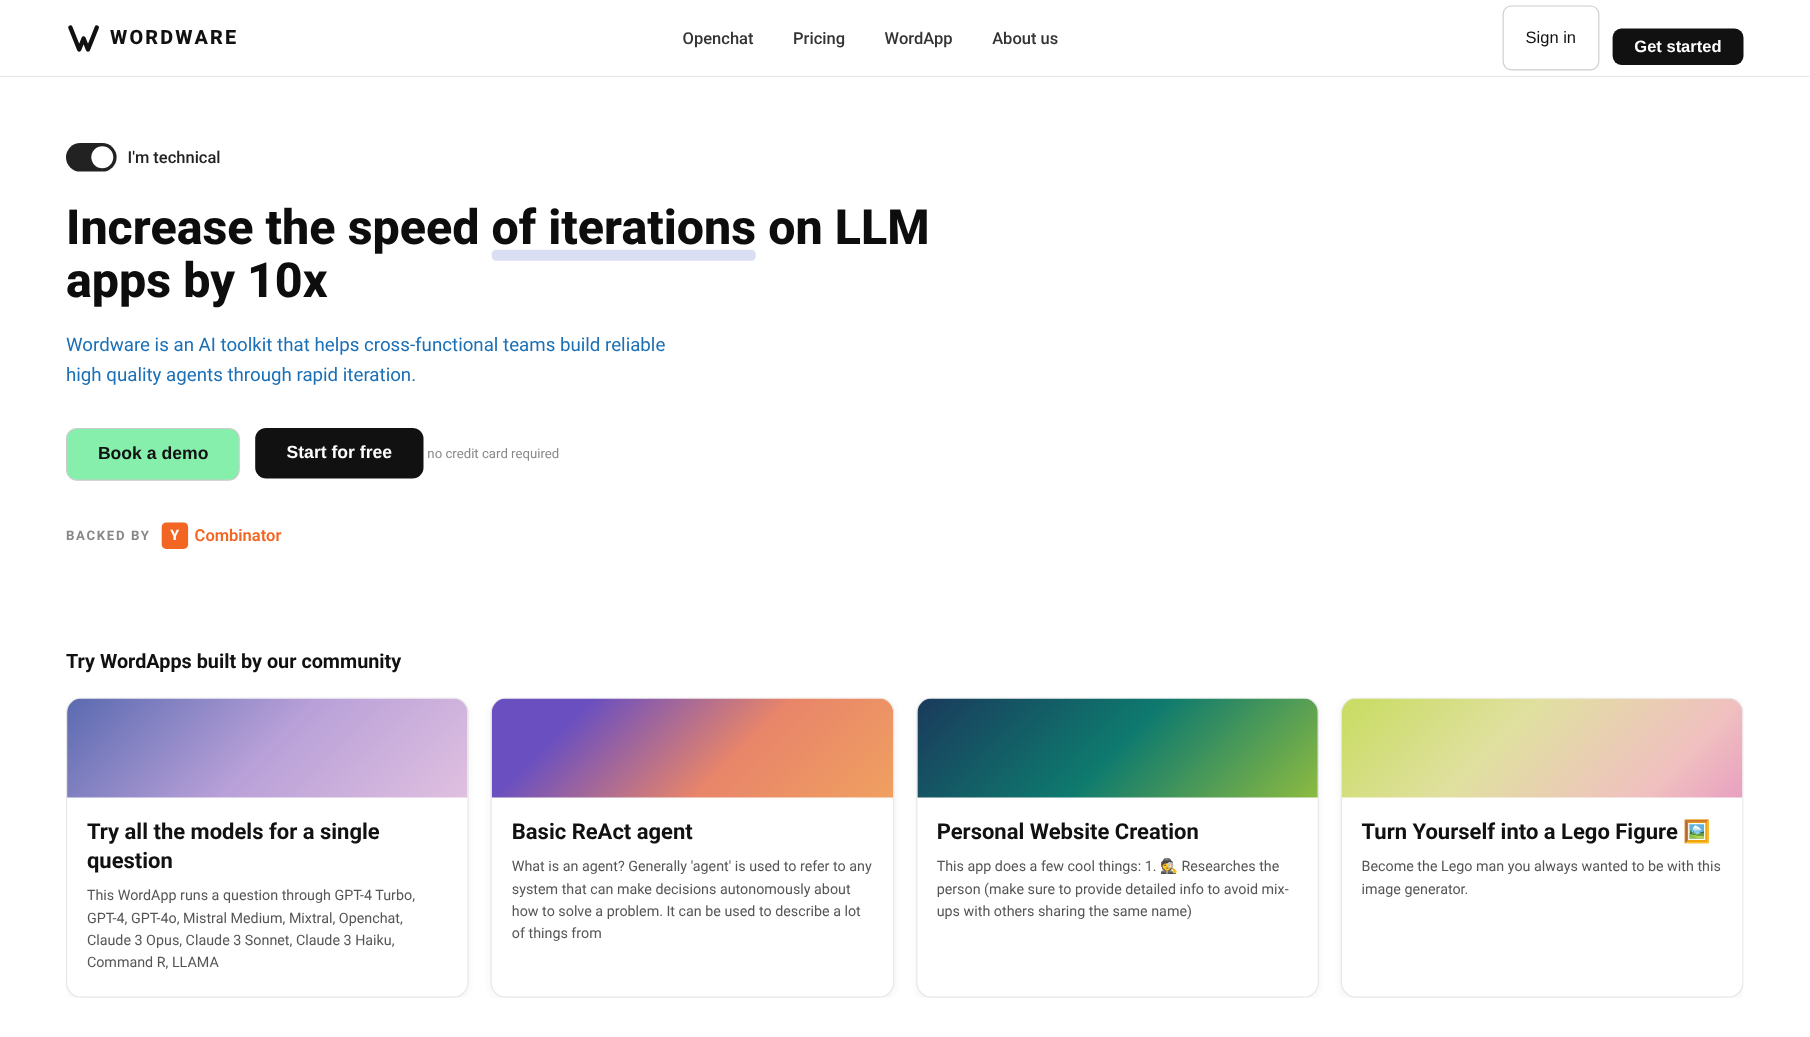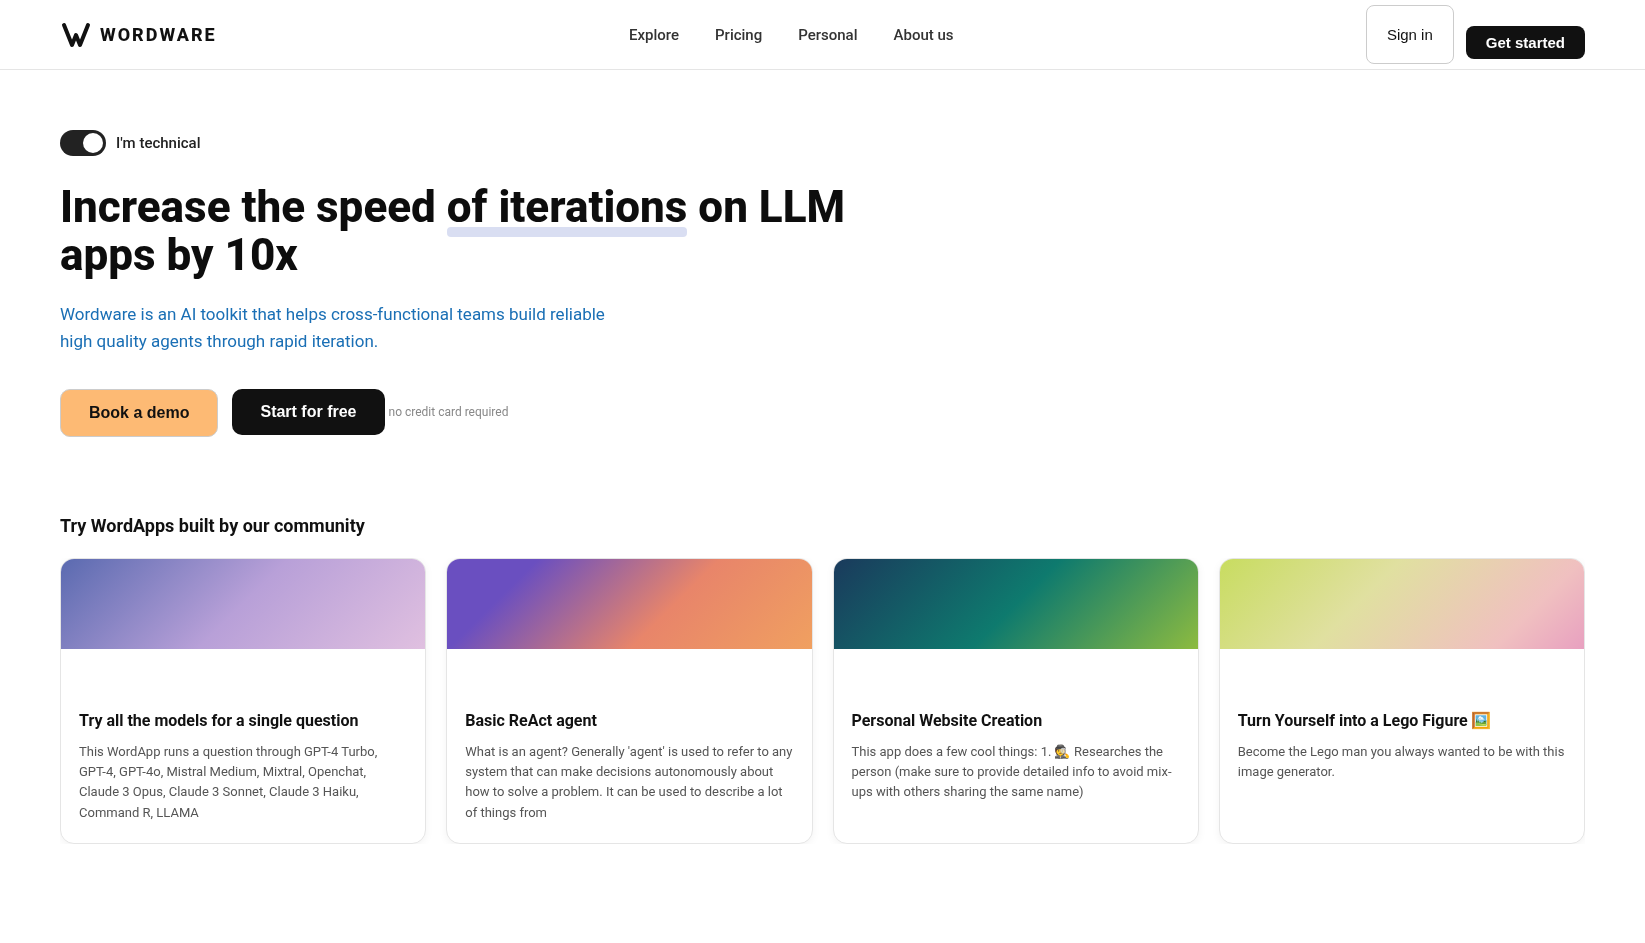--- a/index.html
+++ b/index.html
@@ -54,21 +54,21 @@
       border-radius: 4px;
       z-index: -1;
     }
     .hero-sub { font-size: 17px; color: #444; line-height: 1.6; max-width: 580px; margin-bottom: 34px; }
     .hero-sub span { color: #1a6fb5; }
 
     
     .cta-row { display: flex; align-items: flex-start; gap: 14px; margin-bottom: 38px; }
     .btn-demo {
       padding: 14px 28px; border: 1.5px solid #ccc; border-radius: 10px;
-      background: #fdba74; color: #111; font-size: 16px; font-weight: 600; cursor: pointer;
+      background: #86efac; color: #111; font-size: 16px; font-weight: 600; cursor: pointer;
     }
     .btn-startfree-wrap { display: flex; align-items: center; gap: 4px; }
     .btn-startfree {
       padding: 14px 28px; border: none; border-radius: 10px;
       background: #111; color: #fff; font-size: 16px; font-weight: 700; cursor: pointer;
     }
     .no-cc { font-size: 12px; color: #888; }
 
     
     .backed-row { display: flex; align-items: center; gap: 10px; margin-bottom: 52px; }
@@ -87,44 +87,44 @@
 
     
     .cards-row { display: flex; gap: 20px; overflow: hidden; }
     .card {
       flex: 0 0 calc(25% - 15px); background: #fff;
       border: 1px solid #e5e5e5; border-radius: 14px; overflow: hidden;
       box-shadow: 0 2px 8px rgba(0,0,0,0.05);
     }
     .card-gradient { height: 90px; width: 100%; }
     .card-body { padding: 18px 18px 20px; }
-    .card-title { font-size: 16px; font-weight: 700; color: #111; margin-bottom: 10px; line-height: 1.3; margin-top: 44px; }
+    .card-title { font-size: 20px; font-weight: 700; color: #111; margin-bottom: 10px; line-height: 1.3; }
     .card-desc { font-size: 13px; color: #555; line-height: 1.55; }
 
     
     .grad-1 { background: linear-gradient(135deg, #5a6ab0 0%, #b8a0d8 50%, #e0c0e0 100%); }
     .grad-2 { background: linear-gradient(135deg, #6a4fc0 20%, #e8856a 60%, #f0a060 100%); }
     .grad-3 { background: linear-gradient(135deg, #1a3a5c 0%, #0e7a6e 50%, #8dbb40 100%); }
     .grad-4 { background: linear-gradient(135deg, #c8dc60 0%, #e0e0a0 40%, #f0c0c0 80%, #e8a0c0 100%); }
   </style>
 </head>
 <body>
 
 <nav>
   <a class="nav-logo" href="#">
     <svg class="logo-icon" viewBox="0 0 32 28" fill="none" xmlns="http://www.w3.org/2000/svg">
       <path d="M4 4 L12 24 L16 14 L20 24 L28 4" stroke="#111" stroke-width="4" stroke-linecap="round" stroke-linejoin="round" fill="none"></path>
     </svg>
     <span>WORDWARE</span>
   </a>
 
   <div class="nav-links">
-    <a href="#">Explore</a>
+    <a href="#">Openchat</a>
     <a href="#">Pricing</a>
-    <a href="#">Personal</a>
+    <a href="#">WordApp</a>
     <a href="#">About us</a>
   </div>
 
   <div class="nav-actions">
     <button class="btn-signin">Sign in</button>
     <button class="btn-getstarted">Get started</button>
   </div>
 </nav>
 
 <section class="hero">
@@ -145,20 +145,29 @@
   </p>
 
   <div class="cta-row">
     <button class="btn-demo">Book a demo</button>
     <div class="btn-startfree-wrap">
       <button class="btn-startfree">Start for free</button>
       <span class="no-cc">no credit card required</span>
     </div>
   </div>
 
+  <div class="backed-row">
+    <span class="backed-label">BACKED BY</span>
+    <div class="yc-badge">
+      <div class="yc-logo">
+        <span>Y</span>
+      </div>
+      <span class="yc-text">Combinator</span>
+    </div>
+  </div>
 
 </section>
 
 <section class="community">
   <h2 class="community-title">Try WordApps built by our community</h2>
 
   <div class="cards-row">
 
     <div class="card">
       <div class="card-gradient grad-1"></div>

